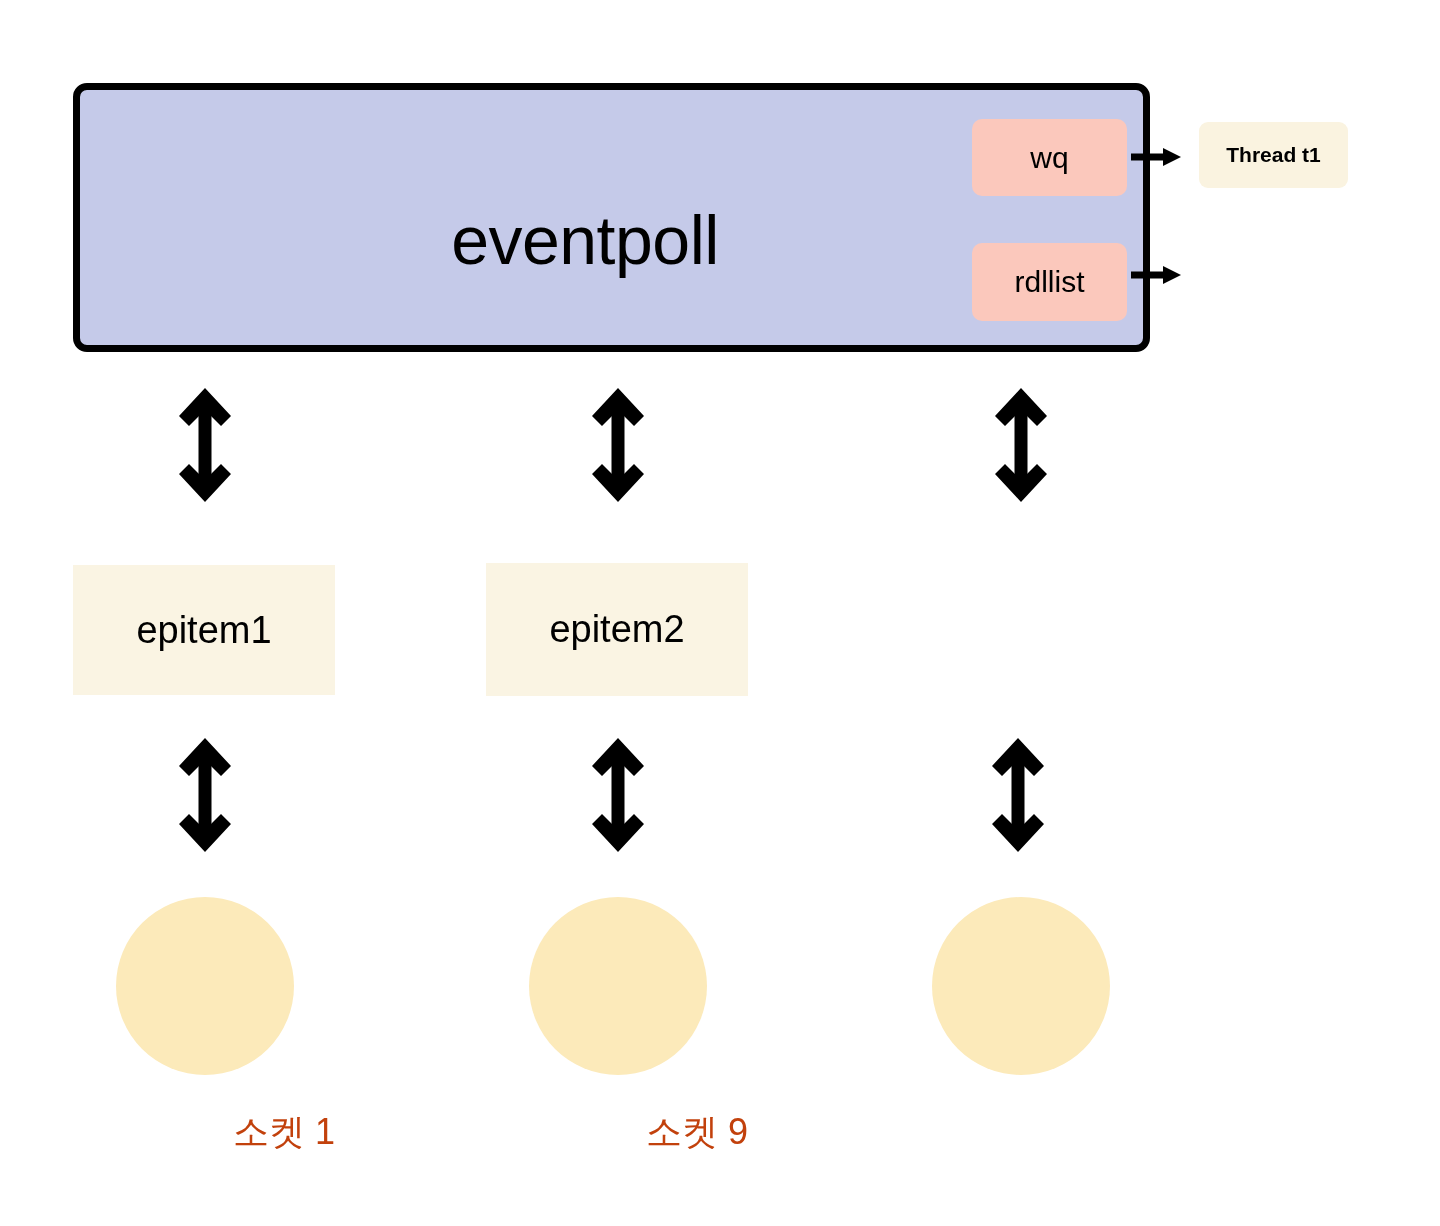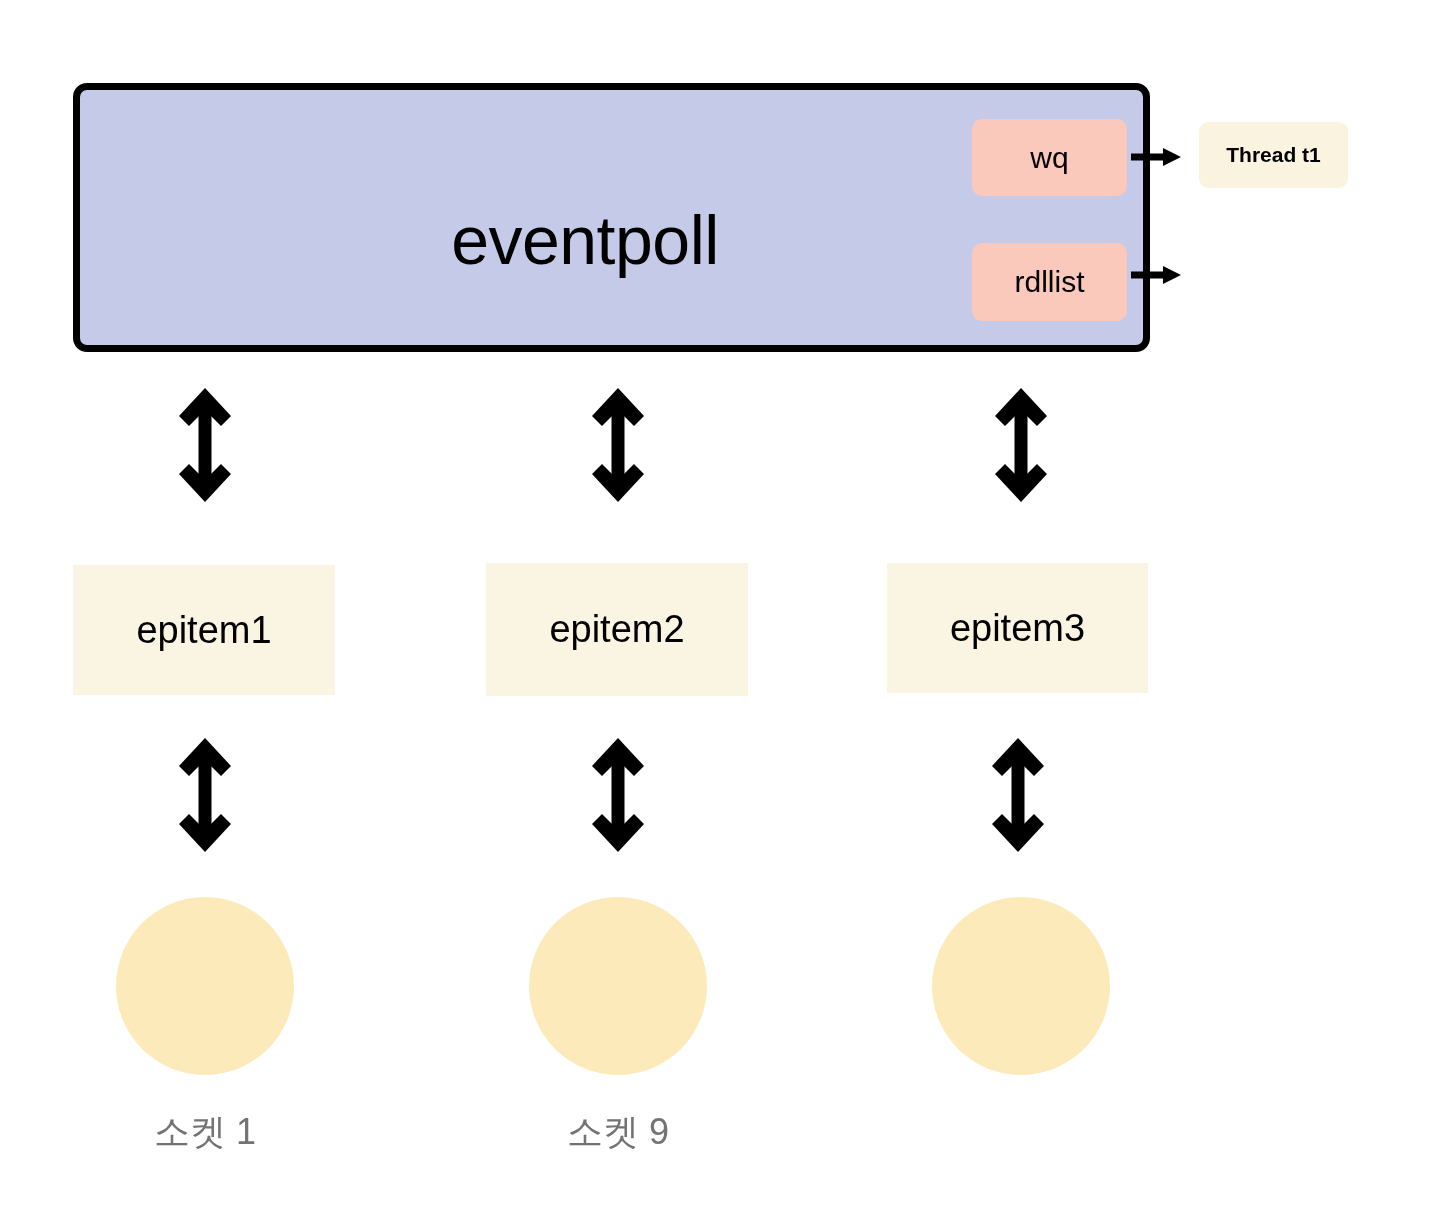--- a/index.html
+++ b/index.html
@@ -112,23 +112,23 @@
   .socket-circle {
     position: absolute;
     width: 178px;
     height: 178px;
     border-radius: 50%;
     background: #fceaba;
   }
   .socket-label {
     position: absolute;
     width: 260px;
-    text-align: center;
+    text-align: right;
     font-size: 36px;
-    color: #737373;
+    color: #c2410c;
     white-space: nowrap;
   }
 </style>
 </head>
 <body>
 
 <div id="canvas">
 
   <div class="eventpoll-box">
     <div class="eventpoll-title">eventpoll</div>
@@ -175,23 +175,20 @@
   </svg>
 
   <div class="epitem-box" style="left:73px; top:565px; width:262px; height:130px;">
     <span>epitem1</span>
   </div>
 
   <div class="epitem-box" style="left:486px; top:563px; width:262px; height:133px;align-items:center;">
     <span>epitem2</span>
   </div>
 
-  <div class="epitem-box" style="left:887px; top:563px; width:261px; height:130px;">
-    <span>epitem3</span>
-  </div>
 
   <svg class="dbl-arrow" style="left:179px; top:738px; height:114px;" viewBox="0 0 52 114">
     <line x1="26" y1="12" x2="26" y2="102" stroke="#000000" stroke-width="13"></line>
     <polygon points="26,0 52,28 42,38 26,22 10,38 0,28" fill="#000000"></polygon>
     <polygon points="26,114 52,86 42,76 26,92 10,76 0,86" fill="#000000"></polygon>
   </svg>
 
   <svg class="dbl-arrow" style="left:592px; top:738px; height:114px;" viewBox="0 0 52 114">
     <line x1="26" y1="12" x2="26" y2="102" stroke="#000000" stroke-width="13"></line>
     <polygon points="26,0 52,28 42,38 26,22 10,38 0,28" fill="#000000"></polygon>

